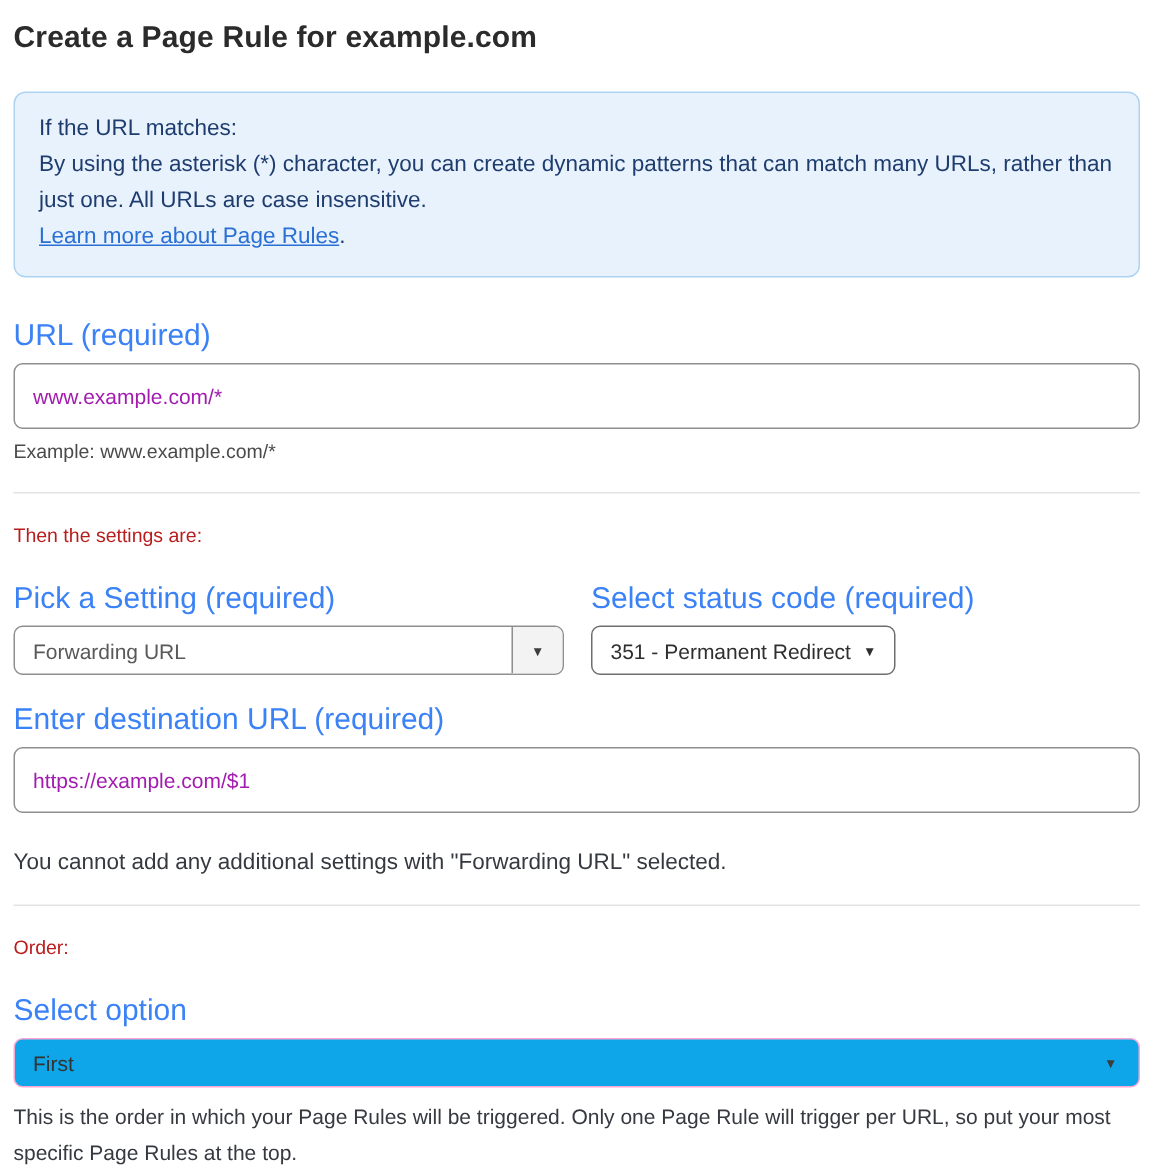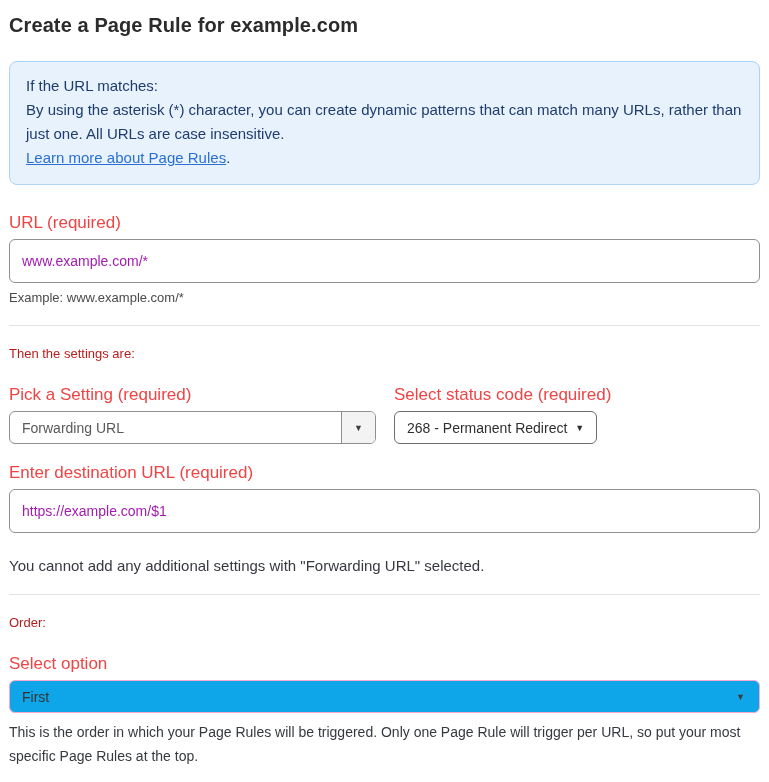--- a/index.html
+++ b/index.html
@@ -33,22 +33,22 @@
   .info-box .info-heading { font-weight: 400; }
   .info-box a.info-link {
     color: #2a6fd4;
     text-decoration: underline;
     cursor: pointer;
   }
   .info-box .info-link-suffix { color: #1e3c6e; }
 
   .field-label {
     display: block;
-    font-size: 17px;
-    color: #ef4444;
+    font-size: 20px;
+    color: #3b82f6;
     margin-bottom: 6px;
   }
 
   .text-input {
     width: 100%;
     height: 44px;
     border: 1px solid #8f8f8f;
     border-radius: 6px;
     padding: 0 12px;
     font-family: Liberation Sans, sans-serif;
@@ -183,21 +183,21 @@
       <div class="select-wide">
         <span class="select-value">Forwarding URL</span>
         <span class="caret-btn">
             <span>▼</span>
           </span>
       </div>
     </div>
     <div class="select-col">
       <label class="field-label">Select status code (required)</label>
       <div class="select-compact">
-        <span>268 - Permanent Redirect</span>
+        <span>351 - Permanent Redirect</span>
         <span class="caret">▼</span>
       </div>
     </div>
   </div>
 
   <div class="field">
     <label class="field-label">Enter destination URL (required)</label>
     <input class="text-input" type="text" value="https://example.com/$1" style="">
   </div>
 

